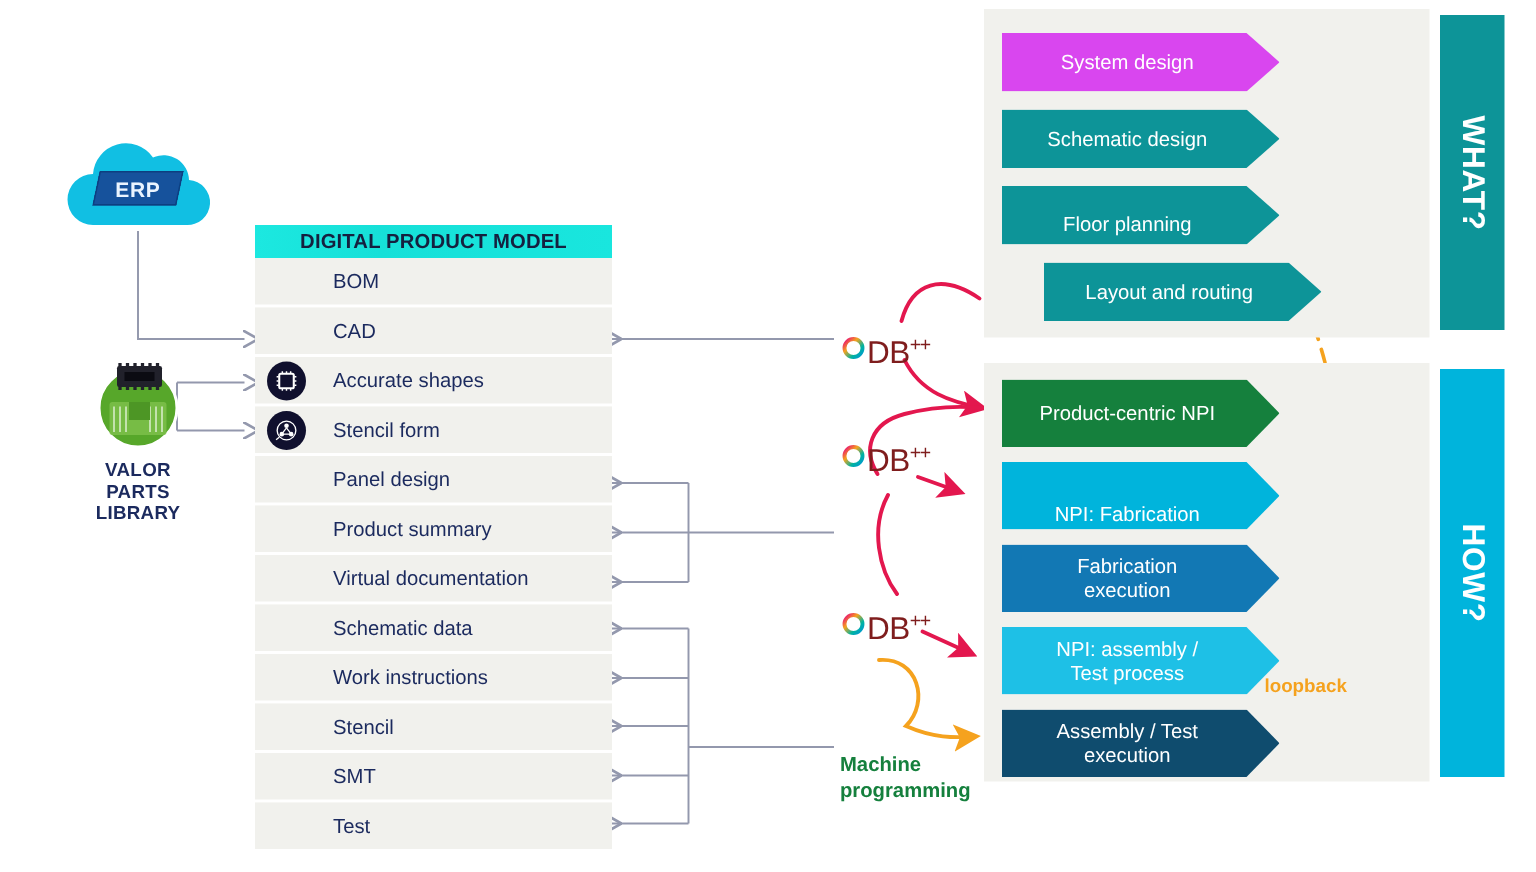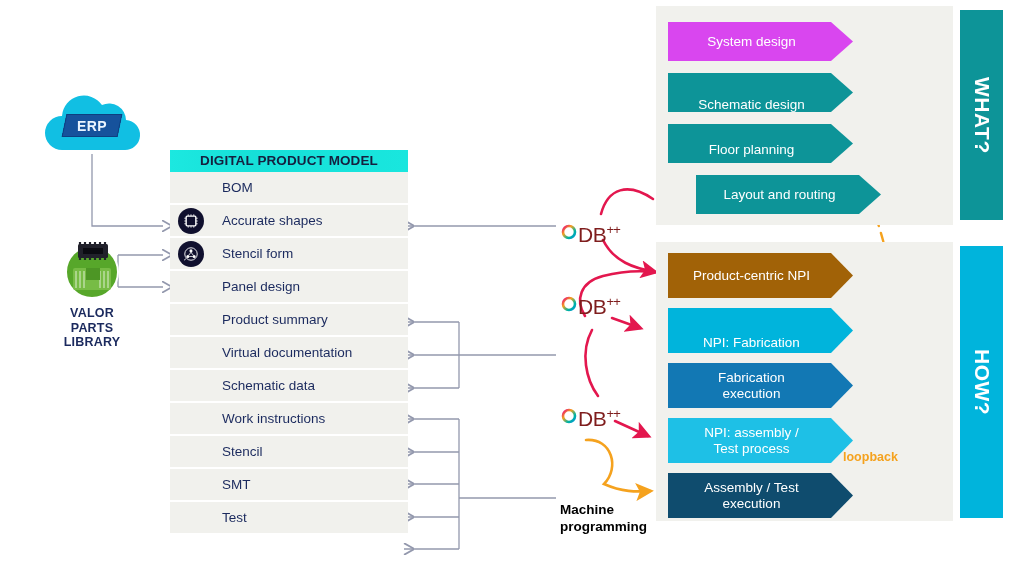--- a/index.html
+++ b/index.html
@@ -101,21 +101,21 @@
 
   
   #loopback-label{
     position:absolute;left:843px;top:450px;
     color:#f5a21e;font-size:12.5px;font-weight:600;
   }
 
   
   #machine-prog{
     position:absolute;left:560px;top:501px;width:120px;
-    font-size:13.5px;font-weight:700;line-height:17px;color:#000000;
+    font-size:13.5px;font-weight:700;line-height:17px;color:#15803d;
   }
 </style>
 </head>
 <body>
 
 <div class="stage">
 
   <svg class="lines" viewBox="0 0 1024 581">
     <defs>
       <marker id="mk-gray" markerWidth="9" markerHeight="9" refX="8" refY="4.5" orient="auto">
@@ -264,20 +264,23 @@
     </div>
   </div>
 
   <div id="dpm">
     <div class="dpm-header">DIGITAL PRODUCT MODEL</div>
     <div id="dpm-rows">
         <div class="dpm-row">
           <div class="rowlabel">BOM</div>
         </div>
         <div class="dpm-row">
+          <div class="rowlabel">CAD</div>
+        </div>
+        <div class="dpm-row">
           <div class="rowicon">
             <svg viewBox="0 0 26 26" width="18" height="18">
               <rect x="6" y="6" width="14" height="14" rx="1.5" fill="none" stroke="#ffffff" stroke-width="2"></rect>
               <g stroke="#ffffff" stroke-width="1.4">
                 <line x1="9" y1="3.5" x2="9" y2="5.5"></line>
                 <line x1="13" y1="3.5" x2="13" y2="5.5"></line>
                 <line x1="17" y1="3.5" x2="17" y2="5.5"></line>
                 <line x1="9" y1="20.5" x2="9" y2="22.5"></line>
                 <line x1="13" y1="20.5" x2="13" y2="22.5"></line>
                 <line x1="17" y1="20.5" x2="17" y2="22.5"></line>
@@ -353,37 +356,37 @@
       <circle cx="8" cy="8" r="6" fill="none" stroke="url(#odbring)" stroke-width="2.6"></circle>
     </svg>
     <span class="txt"><span>DB</span><span class="plus">++</span></span>
   </div>
 
   <div class="panel" id="panel-what"></div>
   <div id="what-steps">
       <div class="chev" style="left: 668px; top: 22px; width: 185px; height: 39px; background: #d946ef;">
         <span style="white-space: pre-line;">System design</span>
       </div>
-      <div class="chev" style="left: 668px; top: 73px; width: 185px; height: 39px; background: rgb(13, 148, 152); align-items: flex-end;">
+      <div class="chev" style="left: 668px; top: 73px; width: 185px; height: 39px; background: rgb(13, 148, 152);">
         <span style="white-space: pre-line;">Schematic design</span>
       </div>
       <div class="chev" style="left: 668px; top: 124px; width: 185px; height: 39px; background: rgb(13, 148, 152);">
         <span style="white-space: pre-line; margin-top: 12px;">Floor planning</span>
       </div>
       <div class="chev" style="left: 668px; top: 175px; width: 185px; height: 39px; background: rgb(13, 148, 152); margin-left: 28px;">
         <span style="white-space: pre-line;">Layout and routing</span>
       </div>
     </div>
   <div class="sidebar" id="side-what">
     <span>WHAT?</span>
   </div>
 
   <div class="panel" id="panel-how"></div>
   <div id="how-steps">
-      <div class="chev" style="left: 668px; top: 253px; width: 185px; height: 45px; background: #a16207;">
+      <div class="chev" style="left: 668px; top: 253px; width: 185px; height: 45px; background: #15803d;">
         <span style="white-space: pre-line;">Product-centric NPI</span>
       </div>
       <div class="chev" style="left: 668px; top: 308px; width: 185px; height: 45px; background: rgb(0, 180, 220);">
         <span style="white-space: pre-line; margin-top: 39px;">NPI: Fabrication
 process</span>
       </div>
       <div class="chev" style="left: 668px; top: 363px; width: 185px; height: 45px; background: rgb(18, 120, 180);">
         <span style="white-space: pre-line;">Fabrication
 execution</span>
       </div>

